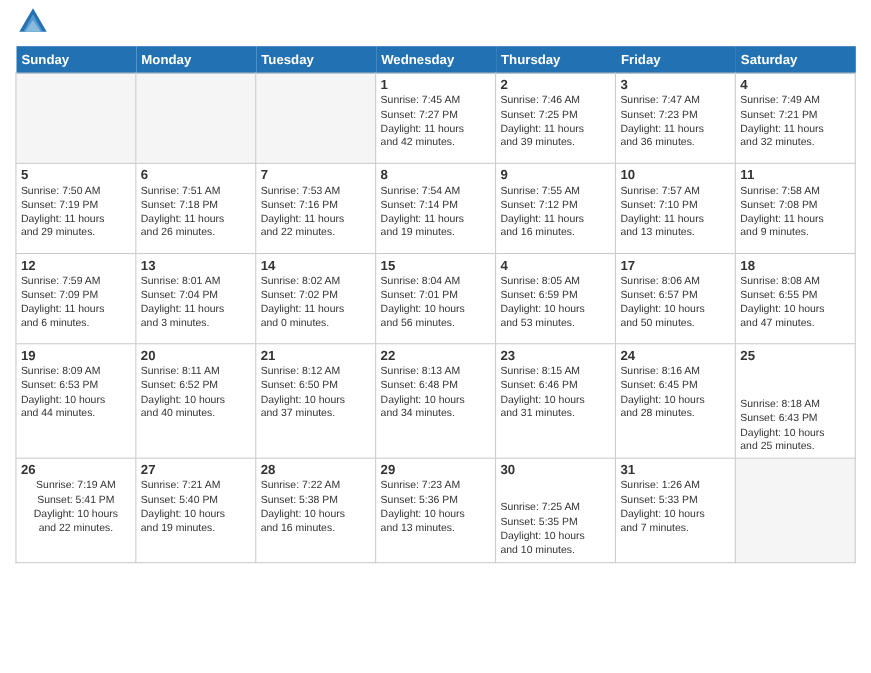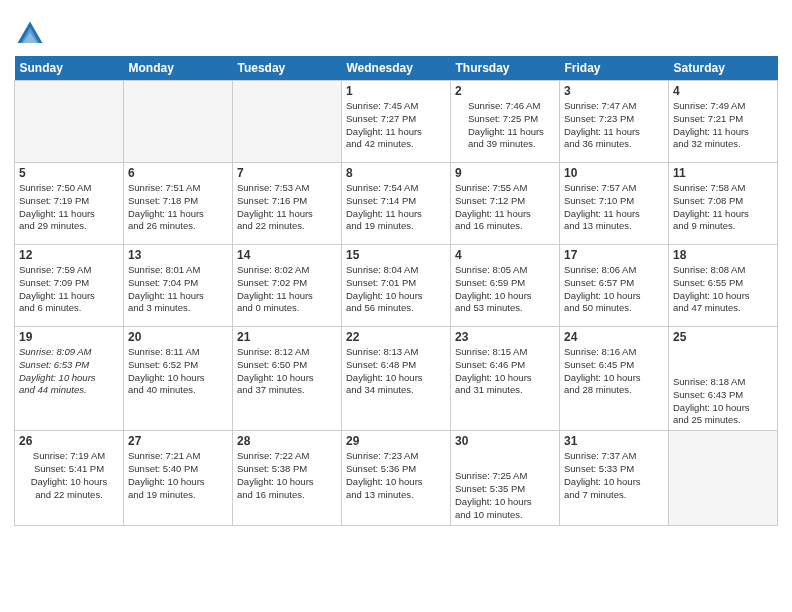--- a/index.html
+++ b/index.html
@@ -5,21 +5,21 @@
     * { box-sizing: border-box; margin: 0; padding: 0; }
     body {
       font-family: Arial, sans-serif;
       background: #fff;
       width: 792px;
       height: 612px;
       overflow: hidden;
     }
     .container {
       width: 792px;
-      padding: 18px 14px 6px 14px;
+      padding: 4px 14px 6px 14px;
     }
     .header {
       display: flex;
       justify-content: space-between;
       align-items: flex-start;
       margin-bottom: 6px;
     }
     .logo {
       display: flex;
       align-items: center;
@@ -130,21 +130,21 @@
           <td class="empty"></td>
           <td>
             <div class="day-num">1</div>
             <div class="day-info" style="white-space: pre-line;">Sunrise: 7:45 AM
 Sunset: 7:27 PM
 Daylight: 11 hours
 and 42 minutes.</div>
           </td>
           <td>
             <div class="day-num">2</div>
-            <div class="day-info" style="white-space: pre-line; margin-left: 13px;">Sunrise: 7:46 AM
+            <div class="day-info" style="white-space: pre-line;">Sunrise: 7:46 AM
 Sunset: 7:25 PM
 Daylight: 11 hours
 and 39 minutes.</div>
           </td>
           <td>
             <div class="day-num">3</div>
             <div class="day-info" style="white-space: pre-line;">Sunrise: 7:47 AM
 Sunset: 7:23 PM
 Daylight: 11 hours
 and 36 minutes.</div>
@@ -255,21 +255,21 @@
             <div class="day-num">18</div>
             <div class="day-info" style="white-space: pre-line;">Sunrise: 8:08 AM
 Sunset: 6:55 PM
 Daylight: 10 hours
 and 47 minutes.</div>
           </td>
         </tr>
         <tr class="week-row">
           <td>
             <div class="day-num">19</div>
-            <div class="day-info" style="white-space: pre-line; font-style: italic;">Sunrise: 8:09 AM
+            <div class="day-info" style="white-space: pre-line;">Sunrise: 8:09 AM
 Sunset: 6:53 PM
 Daylight: 10 hours
 and 44 minutes.</div>
           </td>
           <td>
             <div class="day-num">20</div>
             <div class="day-info" style="white-space: pre-line;">Sunrise: 8:11 AM
 Sunset: 6:52 PM
 Daylight: 10 hours
 and 40 minutes.</div>
@@ -341,21 +341,21 @@
           </td>
           <td>
             <div class="day-num">30</div>
             <div class="day-info" style="white-space: pre-line; margin-top: 22px;">Sunrise: 7:25 AM
 Sunset: 5:35 PM
 Daylight: 10 hours
 and 10 minutes.</div>
           </td>
           <td>
             <div class="day-num">31</div>
-            <div class="day-info" style="white-space: pre-line;">Sunrise: 7:37 AM
+            <div class="day-info" style="white-space: pre-line;">Sunrise: 1:26 AM
 Sunset: 5:33 PM
 Daylight: 10 hours
 and 7 minutes.</div>
           </td>
           <td class="empty"></td>
         </tr>
       </tbody>
   </table>
 </div>
 

